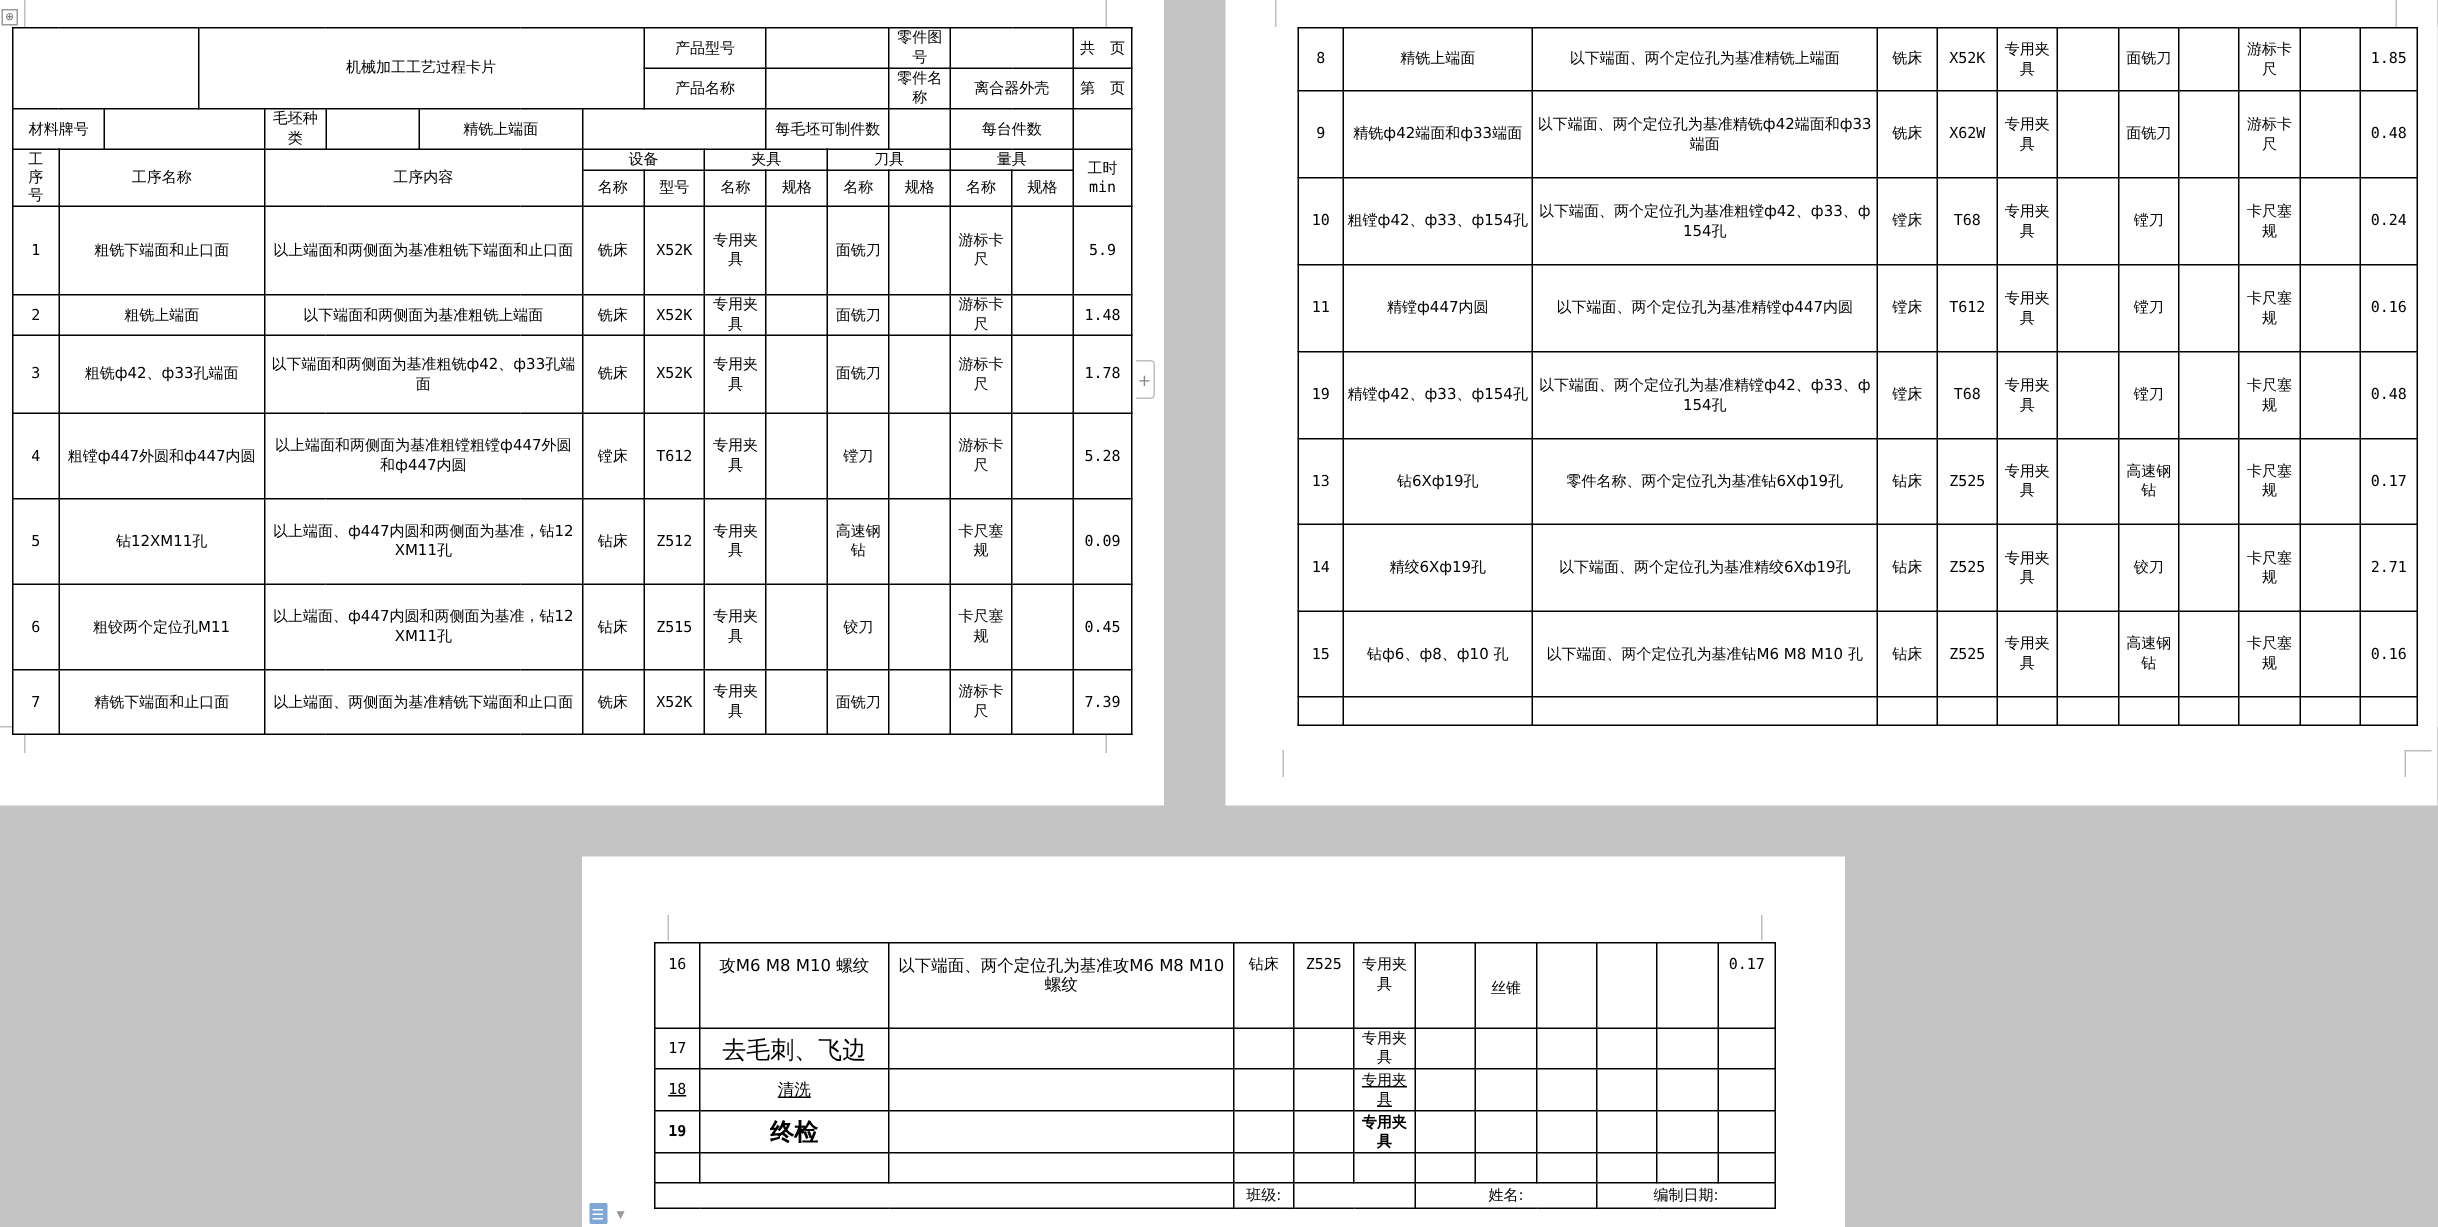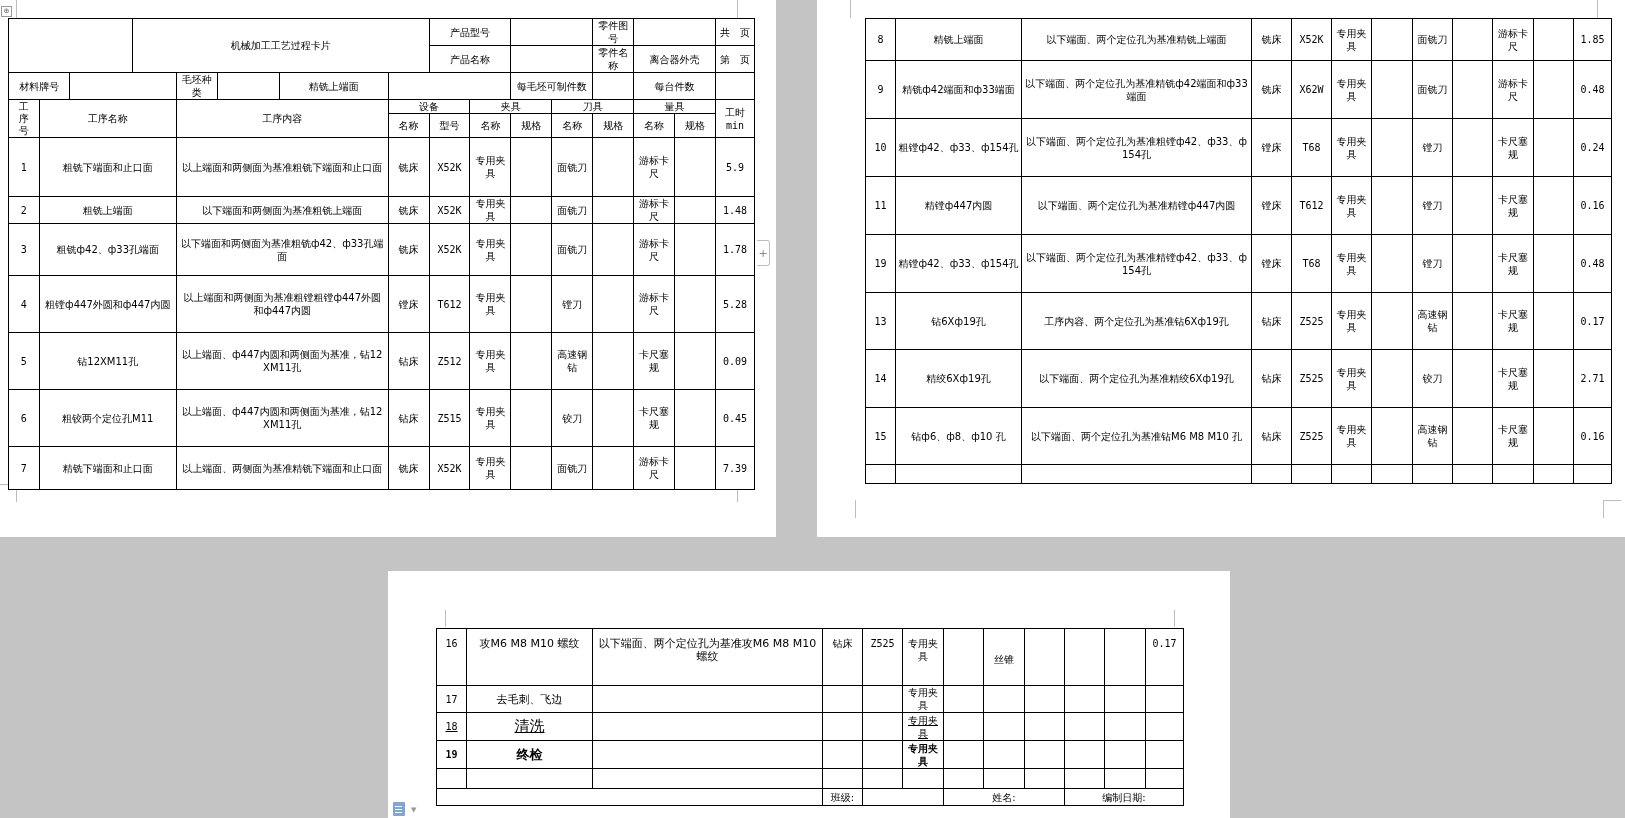--- a/index.html
+++ b/index.html
@@ -310,21 +310,21 @@
         <td></td>
         <td>镗刀</td>
         <td></td>
         <td>卡尺塞规</td>
         <td></td>
         <td class="mono">0.48</td>
       </tr>
       <tr style="height: 57px;">
         <td class="mono">13</td>
         <td class="big">钻6Xф19孔</td>
-        <td class="big">工序内容、两个定位孔为基准钻6Xф19孔</td>
+        <td class="big">零件名称、两个定位孔为基准钻6Xф19孔</td>
         <td>钻床</td>
         <td class="mono">Z525</td>
         <td>专用夹具</td>
         <td></td>
         <td>高速钢钻</td>
         <td></td>
         <td>卡尺塞规</td>
         <td></td>
         <td class="mono">0.17</td>
       </tr>
@@ -402,49 +402,49 @@
         <td style="vertical-align: top; padding-top: 8px;">专用夹具</td>
         <td style="vertical-align: top; padding-top: 8px;"></td>
         <td style="vertical-align: top; padding-top: 24px; font-family: Liberation Serif, serif;">丝锥</td>
         <td style="vertical-align: top; padding-top: 8px;"></td>
         <td style="vertical-align: top; padding-top: 8px;"></td>
         <td style="vertical-align: top; padding-top: 8px;"></td>
         <td class="mono top" style="vertical-align: top; padding-top: 8px;">0.17</td>
       </tr>
       <tr style="height: 27px;">
         <td class="mono">17</td>
-        <td class="big" style="font-size: 11px;">去毛刺、飞边</td>
+        <td class="big" style="font-size: 16px;">去毛刺、飞边</td>
         <td class="big" style="font-size: 11px;"></td>
         <td></td>
         <td class="mono"></td>
         <td>专用夹具</td>
         <td></td>
         <td></td>
         <td></td>
         <td></td>
         <td></td>
         <td class="mono"></td>
       </tr>
       <tr style="height: 28px; text-decoration: underline;">
         <td class="mono">18</td>
-        <td class="big" style="font-size: 15px;">清洗</td>
+        <td class="big" style="font-size: 11px;">清洗</td>
         <td class="big" style="font-size: 11px;"></td>
         <td></td>
         <td class="mono"></td>
         <td>专用夹具</td>
         <td></td>
         <td></td>
         <td></td>
         <td></td>
         <td></td>
         <td class="mono"></td>
       </tr>
       <tr style="height: 28px; font-weight: bold;">
         <td class="mono">19</td>
-        <td class="big" style="font-size: 13px;">终检</td>
+        <td class="big" style="font-size: 16px;">终检</td>
         <td class="big" style="font-size: 11px;"></td>
         <td></td>
         <td class="mono"></td>
         <td>专用夹具</td>
         <td></td>
         <td></td>
         <td></td>
         <td></td>
         <td></td>
         <td class="mono"></td>

